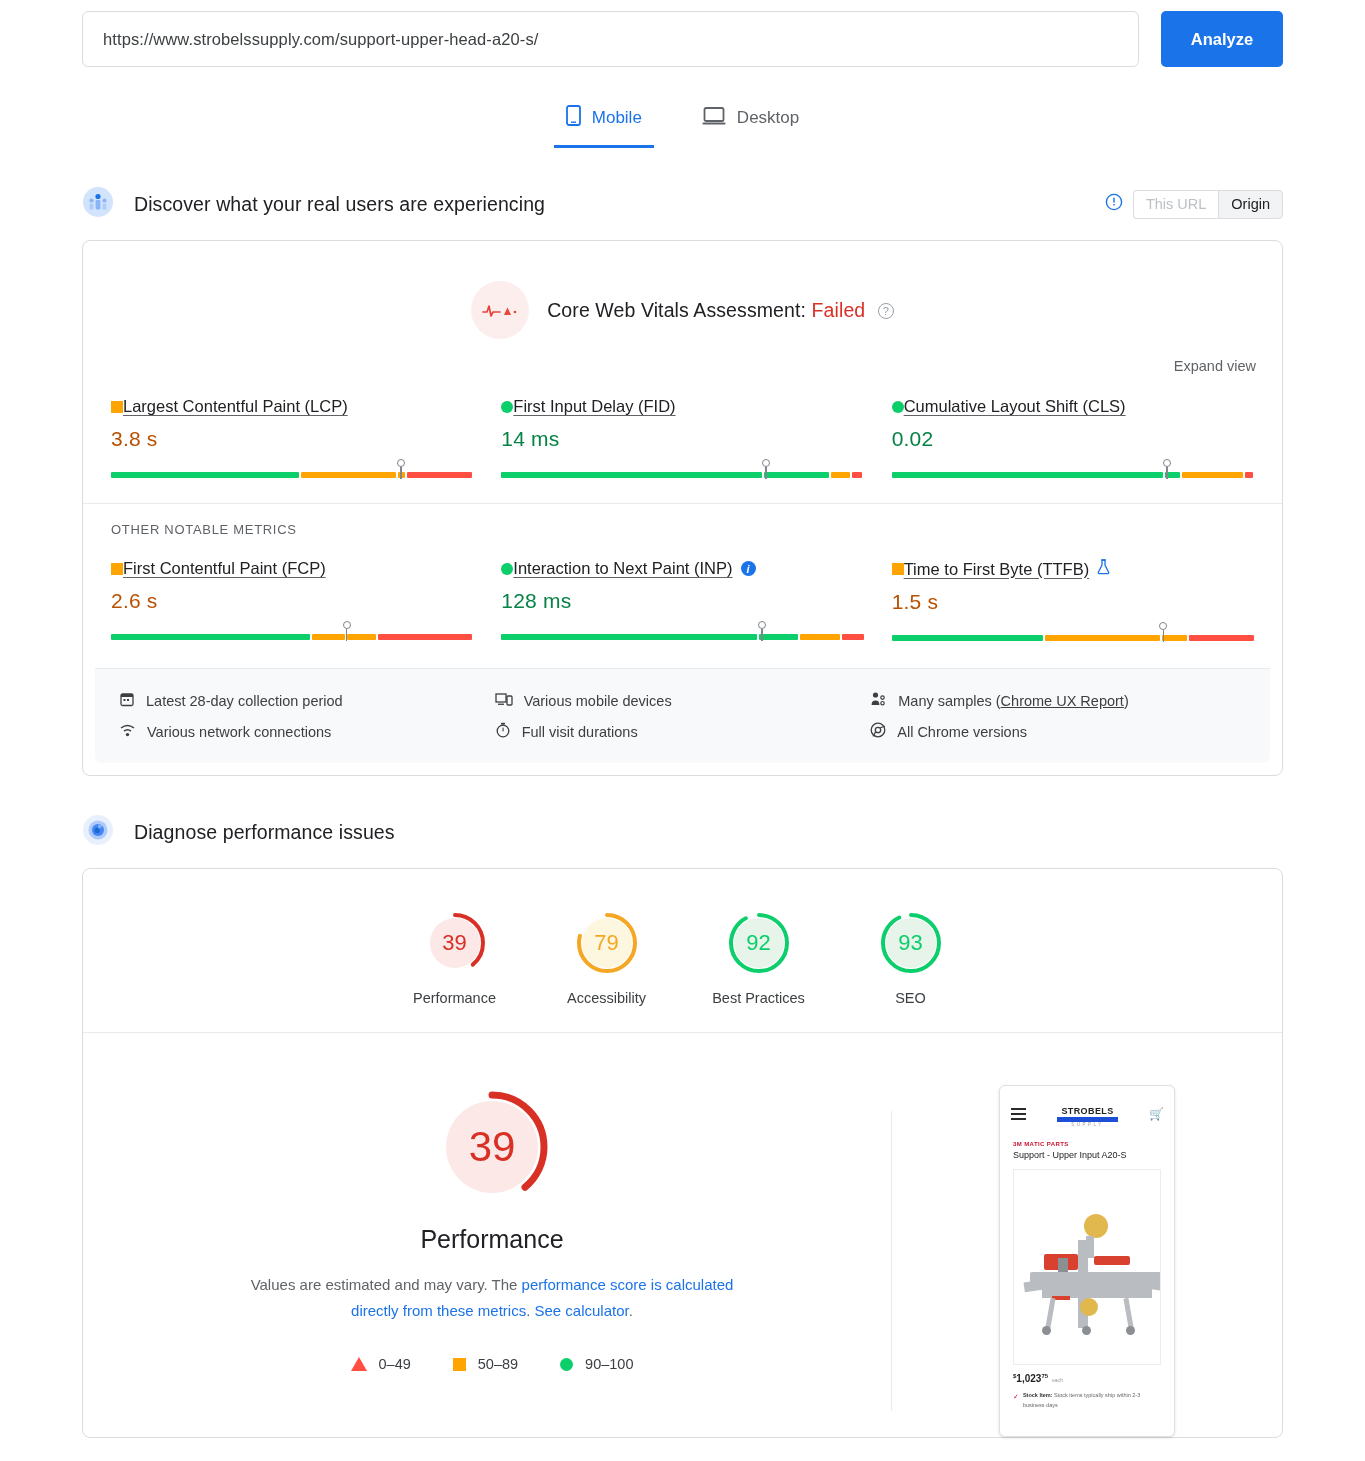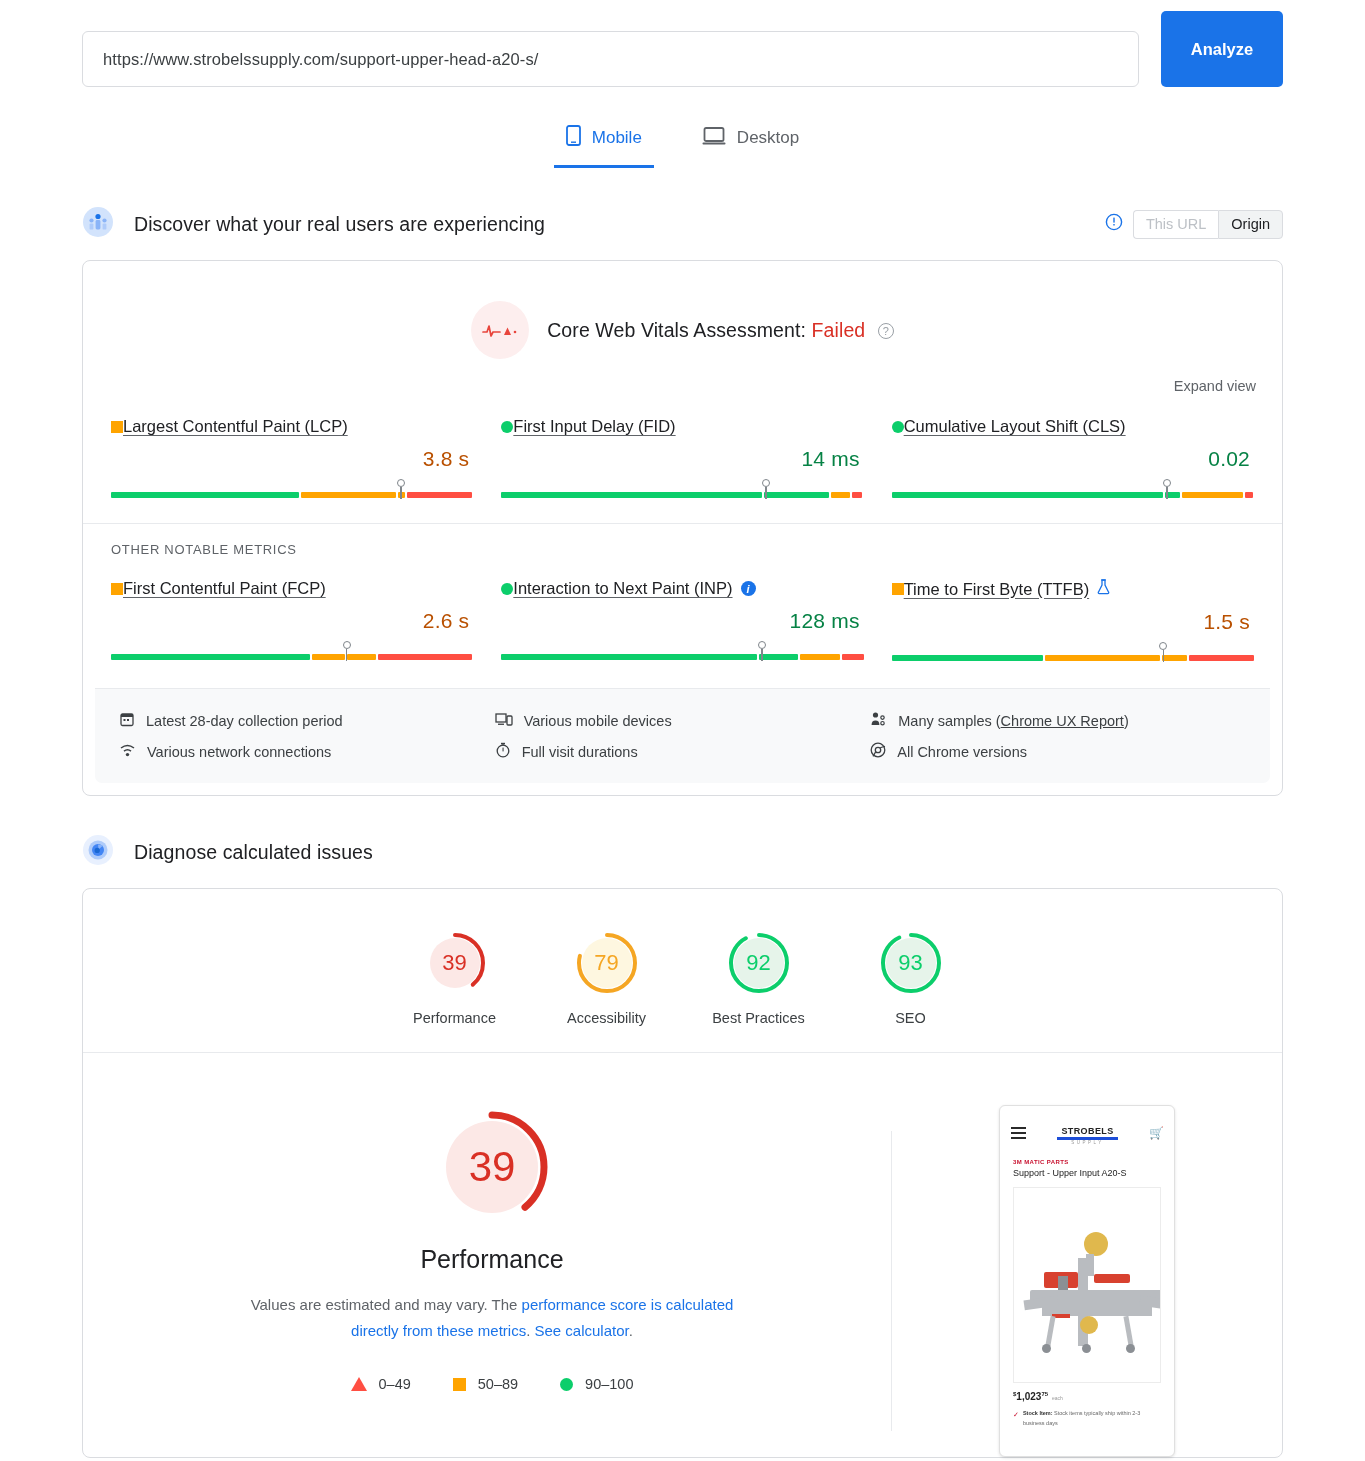--- a/index.html
+++ b/index.html
@@ -14,21 +14,20 @@
   .page { width: 1365px; padding: 0 82px; }
 
   
   .urlbar-row { display: flex; align-items: stretch; gap: 22px; padding-top: 11px; }
   .url-input {
     flex: 1 1 auto; height: 56px;
     border: 1px solid #dadce0; border-radius: 6px;
     display: flex; align-items: center; padding: 0 20px;
     font-size: 16.5px; color: #3c4043; background: #fff;
     letter-spacing: .1px;
-    margin-top: 20px;
   }
   .analyze-btn {
     width: 122px; border: none; border-radius: 5px;
     background: #1a73e8; color: #fff;
     font-size: 16.5px; font-weight: bold;
     display: flex; align-items: center; justify-content: center;
     cursor: pointer; font-family: "Liberation Sans", sans-serif;
   }
 
   
@@ -94,21 +93,21 @@
   .sq { width: 12px; height: 12px; flex: none; }
   .sq.orange { background: #ffa400; }
   .dot { width: 12px; height: 12px; border-radius: 50%; flex: none; }
   .dot.green { background: #0cce6b; }
   .metric-name {
     font-size: 16.5px; color: #202124;
     text-decoration: underline; text-decoration-color: #5f6368;
     text-underline-offset: 3px; cursor: pointer;
   }
   .metric-value {
-    text-align: right; font-size: 21px; margin: 11px 4px 0 0;
+    text-align: left; font-size: 21px; margin: 11px 4px 0 0;
     letter-spacing: .2px;
   }
   .metric-value.orange { color: #b95000; }
   .metric-value.green { color: #068245; }
   .bar-wrap { position: relative; height: 22px; margin-top: 8px; }
   .bar { position: absolute; top: 13px; left: 0; right: 0; height: 6px; display: flex; gap: 2px; }
   .seg { height: 6px; border-radius: 1px; }
   .seg.g { background: #0cce6b; }
   .seg.o { background: #ffa400; }
   .seg.r { background: #ff4e42; }
@@ -188,21 +187,21 @@
     border: 1px solid #e0e0e0; border-radius: 6px;
     overflow: hidden; position: relative;
     box-shadow: 0 1px 3px rgba(0,0,0,.12);
   }
   .ph-top { display: flex; align-items: center; padding: 14px 11px 8px 11px; }
   .ph-burger { width: 15px; }
   .ph-burger span { display: block; height: 2px; background: #2a2a2a; margin: 3px 0; }
   .ph-logo { flex: 1 1 auto; text-align: center; }
   .ph-logo-text {
     font-size: 9px; font-weight: bold; color: #222; letter-spacing: .4px;
-    display: inline-block; border-bottom: 3px solid #1d4ed8; padding: 0 4px 1px 4px;
+    display: inline-block; border-bottom: 5px solid #1d4ed8; padding: 0 4px 1px 4px;
   }
   .ph-logo-sub { font-size: 4.5px; color: #999; letter-spacing: 2.5px; text-align: center; }
   .ph-cart { width: 14px; color: #c8102e; font-size: 12px; text-align: right; }
   .ph-cat { font-size: 6px; color: #c8102e; font-weight: bold; letter-spacing: .4px; padding: 6px 13px 0 13px; }
   .ph-title { font-size: 9px; color: #222; padding: 3px 13px 0 13px; }
   .ph-imgbox {
     margin: 9px 13px 0 13px; height: 196px; border: 1px solid #ececec;
     background: #fff; position: relative; overflow: hidden;
   }
   .ph-price { padding: 8px 13px 0 13px; font-size: 10px; font-weight: bold; color: #222; }
@@ -486,21 +485,21 @@
   <div class="section-head">
     <span>
       <svg width="32" height="32" viewBox="0 0 32 32">
         <circle cx="16" cy="16" r="15" fill="#e8f0fe"></circle>
         <circle cx="16" cy="16" r="9.5" fill="#aecbfa"></circle>
         <circle cx="16" cy="16" r="6" fill="#4285f4"></circle>
         <path d="M16 10.4 L21 11.4 L16.6 15.6 Z" fill="#8ab4f8"></path>
         <circle cx="15.2" cy="16.4" r="2.6" fill="#1967d2"></circle>
       </svg>
     </span>
-    <h2>Diagnose calculated issues</h2>
+    <h2>Diagnose performance issues</h2>
   </div>
 
   <div class="card">
     <div class="scores-row">
         <div class="score">
           <div class="gauge">
             <svg width="68" height="68" viewBox="0 0 68 68">
               <circle cx="34" cy="34" r="25" fill="#fce8e6"></circle>
               <circle cx="34" cy="34" r="28" fill="none" stroke="#d93025" stroke-width="4" stroke-linecap="round" stroke-dasharray="68.6 107.3" transform="rotate(-90 34 34)"></circle>
             </svg>

